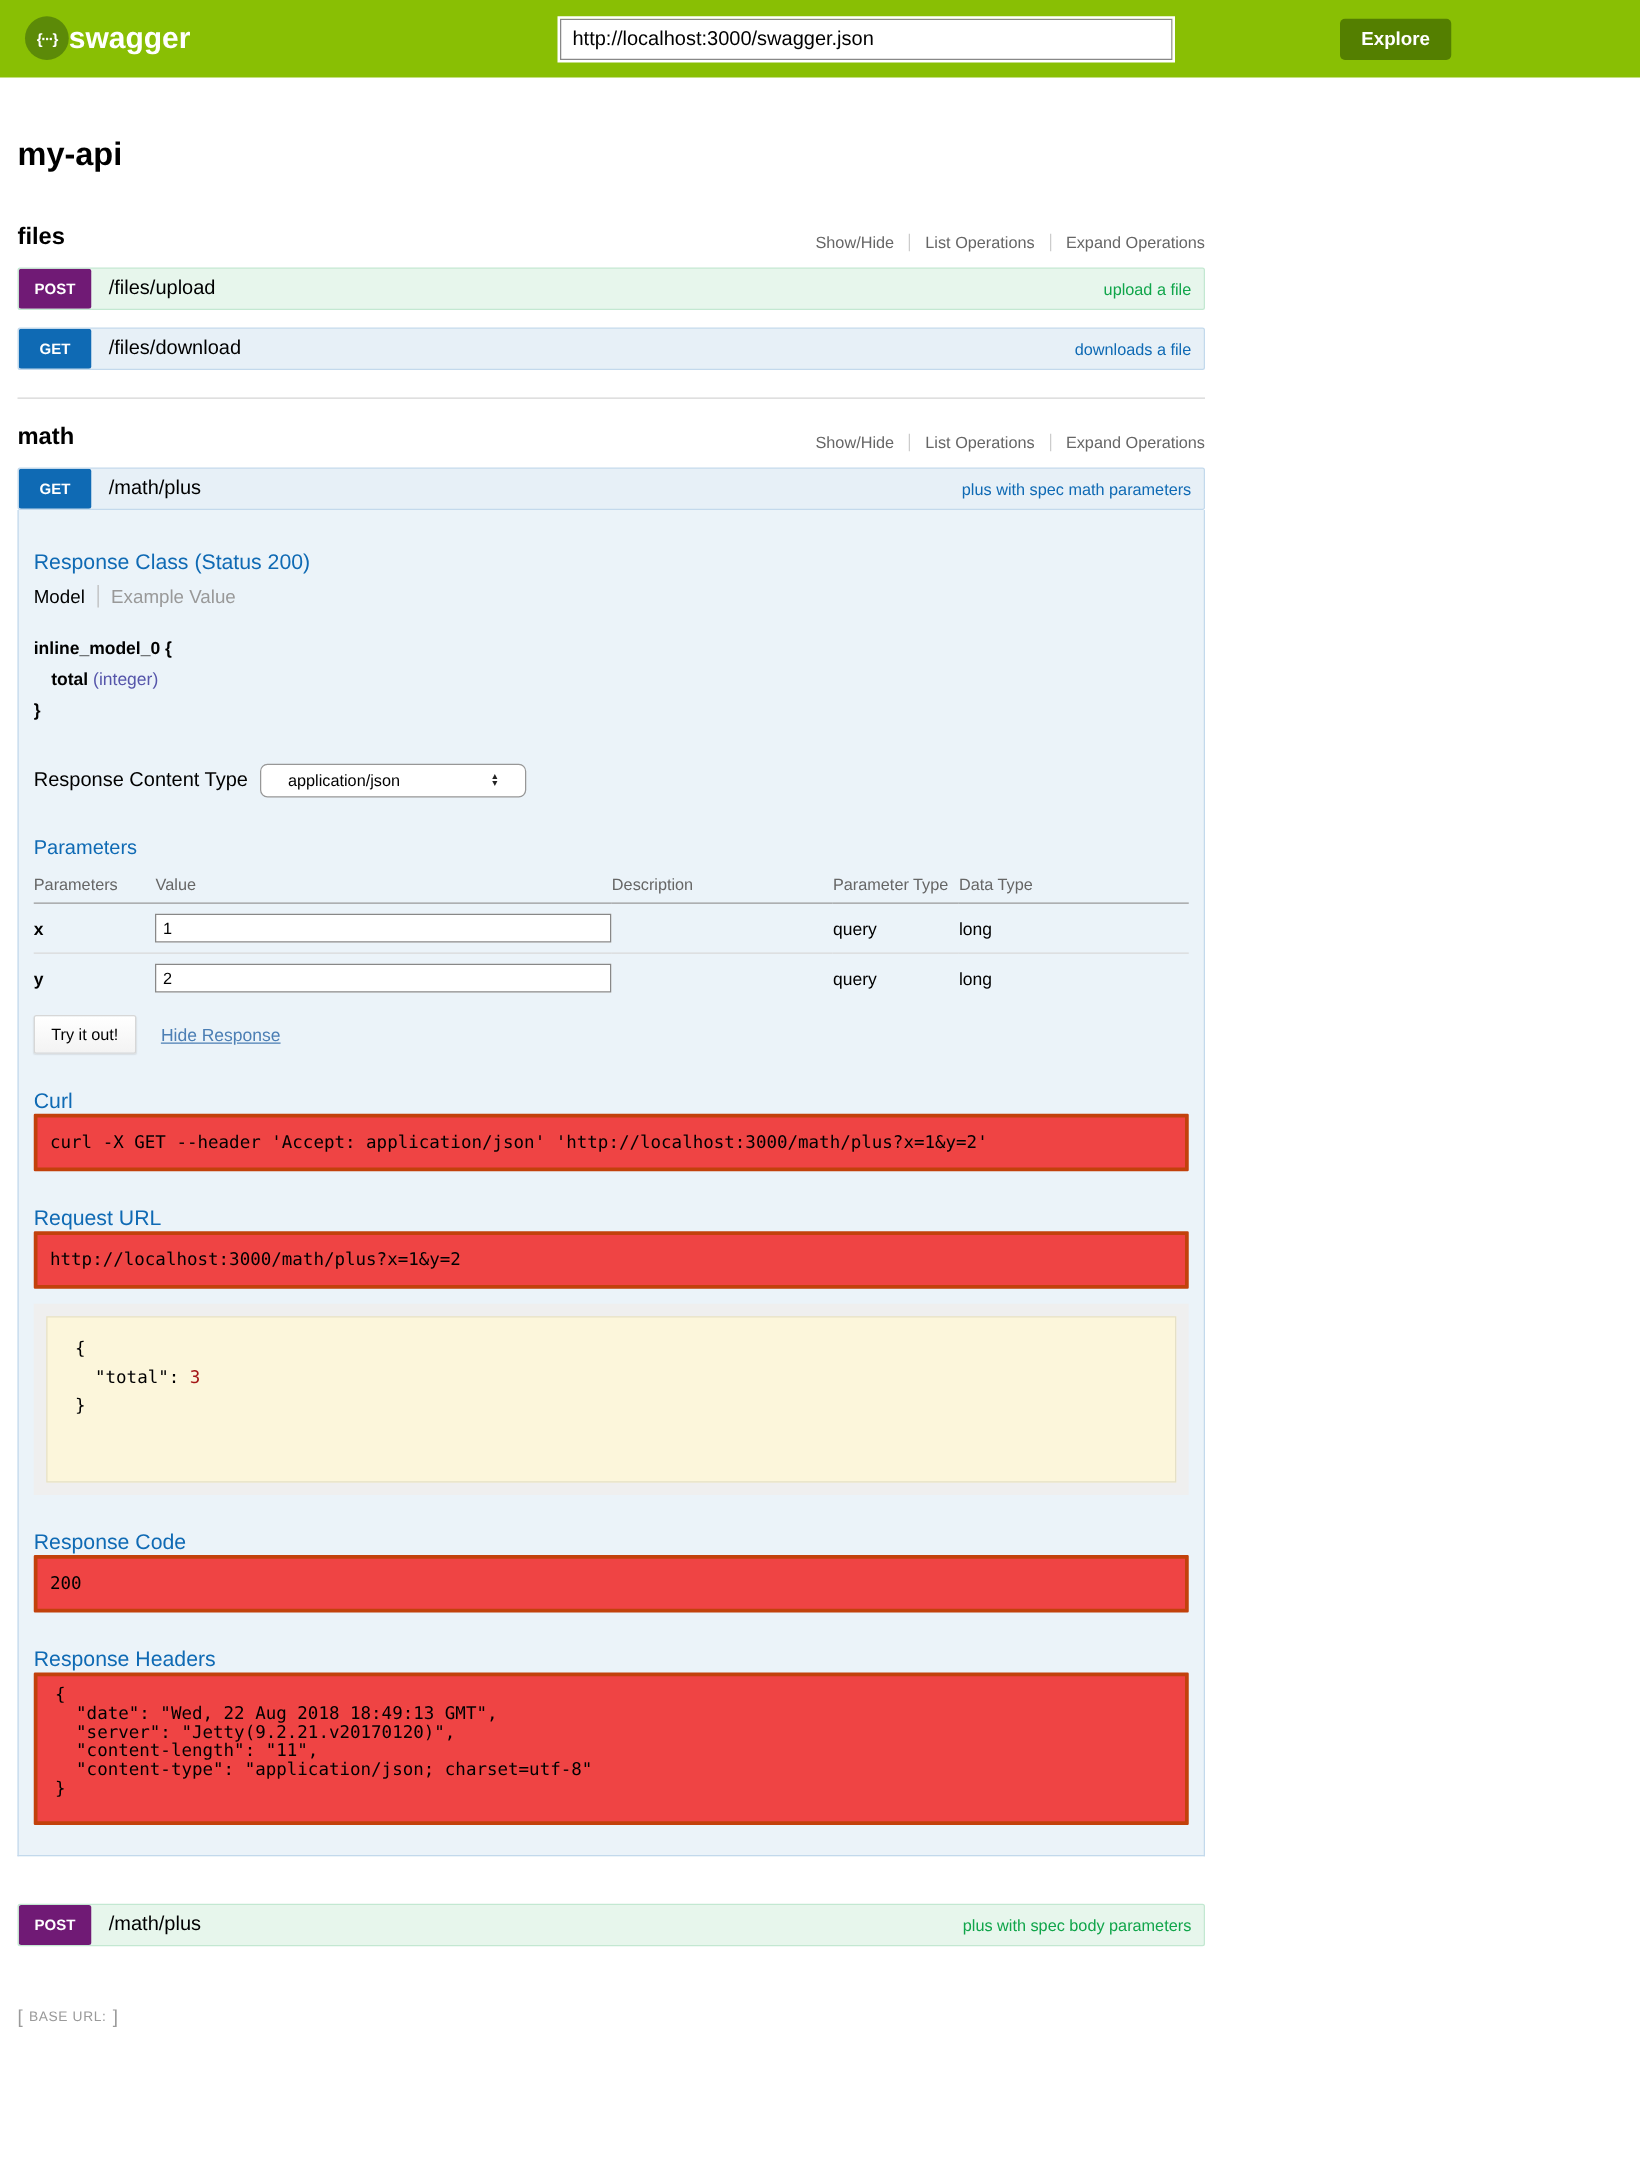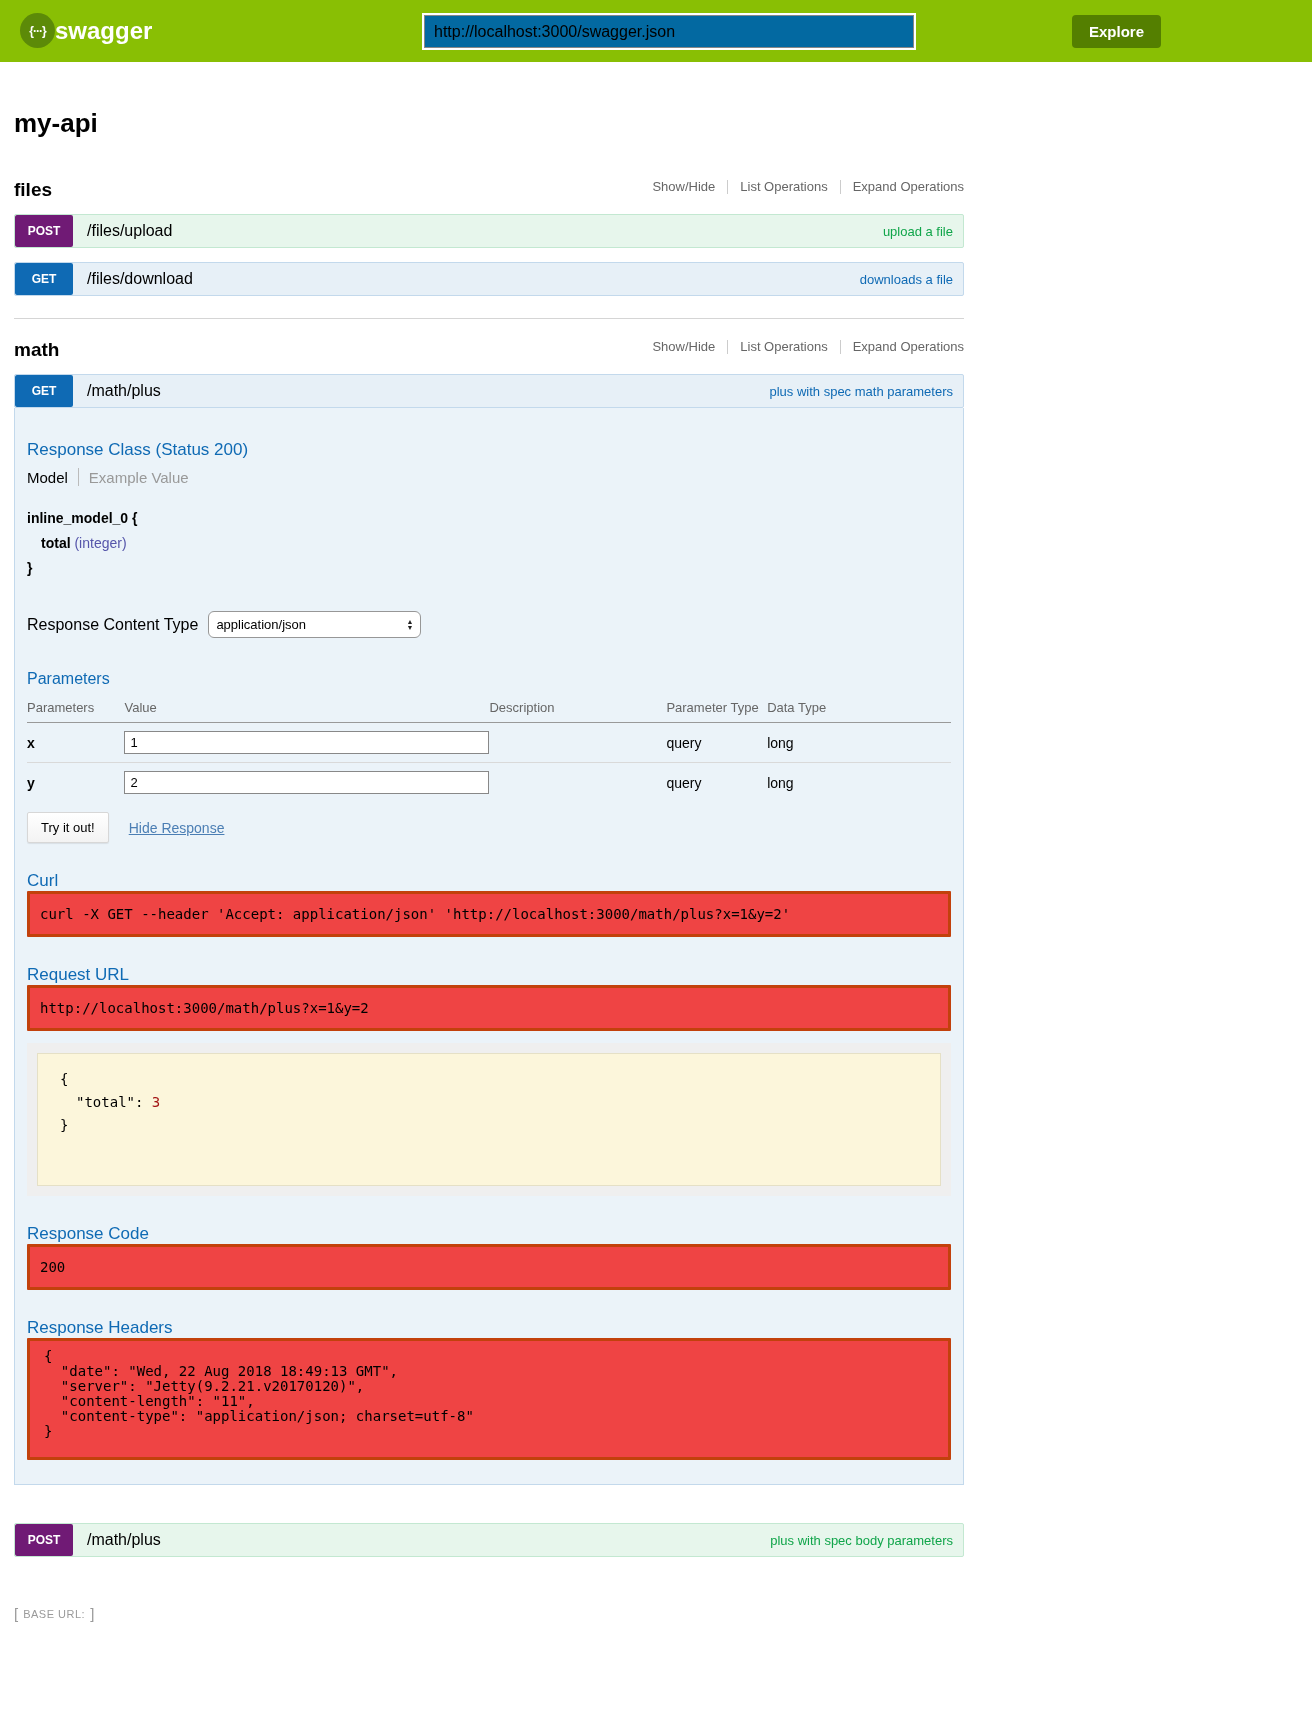--- a/index.html
+++ b/index.html
@@ -17,36 +17,36 @@
   }
   .logo { position: absolute; left: 20px; top: 13px; display: flex; align-items: center; cursor: pointer; }
   .logo-icon {
     width: 35px; height: 35px; border-radius: 50%;
     background: #5c8a08; color: #fff; font-weight: bold; font-size: 12px;
     display: flex; align-items: center; justify-content: center;
     letter-spacing: -1px;
   }
   .logo-text { color: #fff; font-weight: bold; font-size: 24px; margin-left: 0; }
   .url-input {
-    position: absolute; left: 424px; top: 15px; width: 490px; height: 33px;
-    border: 1px solid #888; background: #0369a1; padding: 4px 9px;
+    position: absolute; left: 448px; top: 15px; width: 490px; height: 33px;
+    border: 1px solid #888; background: #ffffff; padding: 4px 9px;
     font-size: 16px; font-family: "Liberation Sans", sans-serif; color: #000;
     outline: 2px solid #fff; outline-offset: 0;
   }
   .explore-btn {
     position: absolute; right: 151px; top: 15px; height: 33px; padding: 0 17px;
     background: #547f00; border: none; border-radius: 4px;
     color: #fff; font-weight: bold; font-size: 15px;
     font-family: "Liberation Sans", sans-serif; cursor: pointer;
   }
   
   .wrap { width: 950px; margin-left: 14px; }
   h1.api-title { font-size: 26px; font-weight: bold; margin: 46px 0 40px; }
   
-  .section-head { display: flex; align-items: flex-start; margin: 0 0 13px; }
+  .section-head { display: flex; align-items: flex-end; margin: 0 0 13px; }
   .section-head h2 { font-size: 19px; font-weight: bold; }
   .section-controls { margin-left: auto; font-size: 13px; color: #666; display: flex; align-items: center; }
   .section-controls .ctl { cursor: pointer; color: #666; }
   .section-controls .vbar { border-left: 1px solid #ccc; height: 14px; margin: 0 12px; }
   
   .ep-row {
     display: flex; align-items: stretch; height: 34px; border-radius: 2px;
     overflow: hidden; border: 1px solid;
   }
   .ep-row.get  { background: #e7f0f7; border-color: #c3d9ec; }
@@ -79,21 +79,21 @@
   .model-sig .sig-line1 { font-weight: bold; }
   .model-sig .sig-prop { padding-left: 14px; }
   .model-sig .prop-name { font-weight: bold; }
   .model-sig .prop-type { color: #5555aa; }
   .model-sig .sig-close { font-weight: bold; }
   .rct-row { margin-top: 30px; display: flex; align-items: center; }
   .rct-label { font-size: 16px; }
   .select {
     margin-left: 10px; width: 213px; height: 27px; border: 1px solid #979797;
     border-radius: 6px; background: #fff; display: flex; align-items: center;
-    padding: 0 7px; font-size: 13px; cursor: pointer;
+    padding: 0 21px; font-size: 13px; cursor: pointer;
   }
   .select .sel-value { flex: 1; }
   .select .sel-arrows { display: flex; flex-direction: column; font-size: 7px; line-height: 6px; color: #222; }
   .params-h { font-size: 16px; margin-top: 32px; }
   table.params { width: 100%; border-collapse: collapse; margin-top: 6px; }
   table.params th {
     text-align: left; font-weight: normal; color: #666; font-size: 13px;
     padding: 6px 0 7px; border-bottom: 1px solid #999;
   }
   table.params td { padding: 8px 0; font-size: 14px; vertical-align: middle; }

